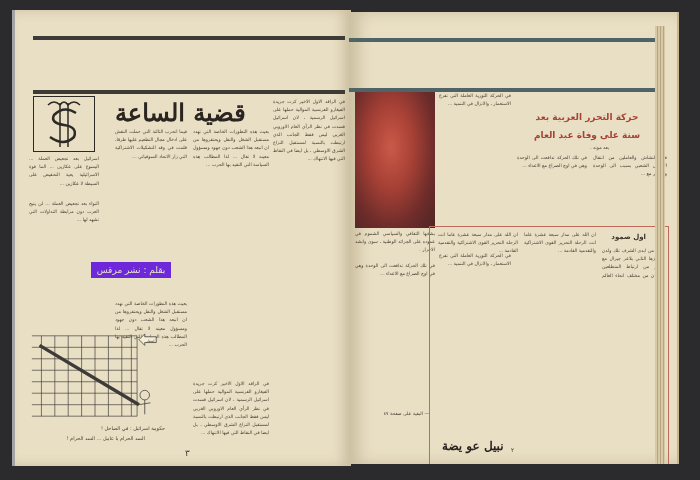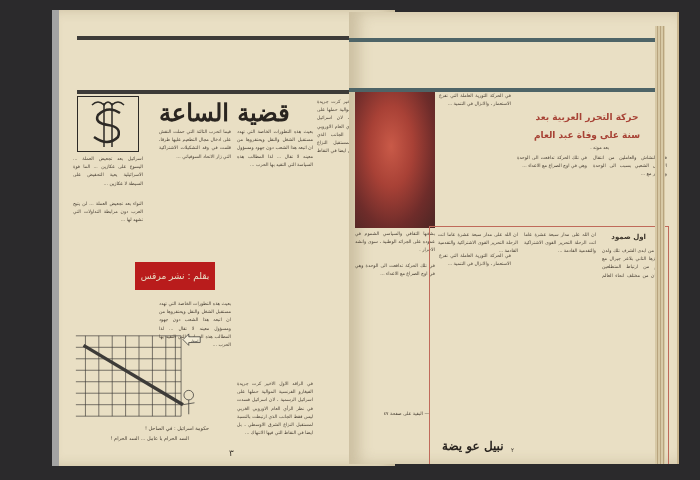--- a/index.html
+++ b/index.html
@@ -1,26 +1,26 @@
 <!DOCTYPE html>
 <html><head>
 <meta charset="utf-8">
 <style>
   html,body{margin:0;padding:0;}
   body{width:700px;height:480px;background:#2b2a2c;position:relative;overflow:hidden;font-family:"DejaVu Sans",sans-serif;}
   .page{position:absolute;background:#e9dfc4;overflow:hidden;}
-  .page.left{left:12px;top:10px;width:336px;height:456px;border-left:7px solid #a3a3a3;box-shadow:inset -8px 0 12px rgba(120,100,60,.25);margin-left:40px;}
+  .page.left{left:12px;top:10px;width:336px;height:456px;border-left:3px solid #a3a3a3;box-shadow:inset -8px 0 12px rgba(120,100,60,.25);}
   .page.right{left:349px;top:12px;width:328px;height:452px;box-shadow:inset 10px 0 14px rgba(120,100,60,.25);border-right:2px solid #c9b690;}
   .edge{position:absolute;right:12px;top:14px;width:10px;height:446px;background:repeating-linear-gradient(90deg,#d7c9a6 0 2px,#b8a47e 2px 3px);}
   .rule{position:absolute;height:4px;background:#3d3b38;}
   .rule.teal{background:#4e6467;}
   .col{position:absolute;font-size:4.6px;line-height:8.2px;color:#4b4236;direction:rtl;text-align:justify;overflow:hidden;}
   .headline{position:absolute;font-family:"DejaVu Serif",serif;font-weight:bold;color:#2a2520;direction:rtl;}
   .logo-box{position:absolute;left:30px;top:96px;width:60px;height:54px;border:1.5px solid #2d2a26;}
-  .banner{position:absolute;left:88px;top:262px;width:80px;height:28px;background:#b91c1c;color:#e8e0c8;font-size:9px;display:flex;align-items:center;justify-content:center;direction:rtl;}
+  .banner{position:absolute;left:88px;top:262px;width:80px;height:16px;background:#6d28d9;color:#e8e0c8;font-size:9px;display:flex;align-items:center;justify-content:center;direction:rtl;}
   .chart{position:absolute;left:28px;top:330px;width:128px;height:88px;}
   .photo{position:absolute;left:355px;top:92px;width:80px;height:136px;background:radial-gradient(ellipse at 45% 40%,#c95a48 0%,#a84136 35%,#6e2c2a 70%,#4c2624 100%);}
   .redbox{position:absolute;left:428px;top:226px;width:240px;height:234px;border:1.5px solid #c06a5a;}
   .section-title{position:absolute;color:#b94a40;font-family:"DejaVu Serif",serif;font-size:17px;font-weight:bold;direction:rtl;}
   .subhead{position:absolute;color:#a74235;font-size:9px;font-weight:bold;direction:rtl;text-align:center;}
   .pageno{position:absolute;font-size:9px;color:#3a342c;}
   .box-title{position:absolute;color:#3b342a;font-weight:bold;font-size:7px;direction:rtl;}
 </style>
 </head>
 <body>

